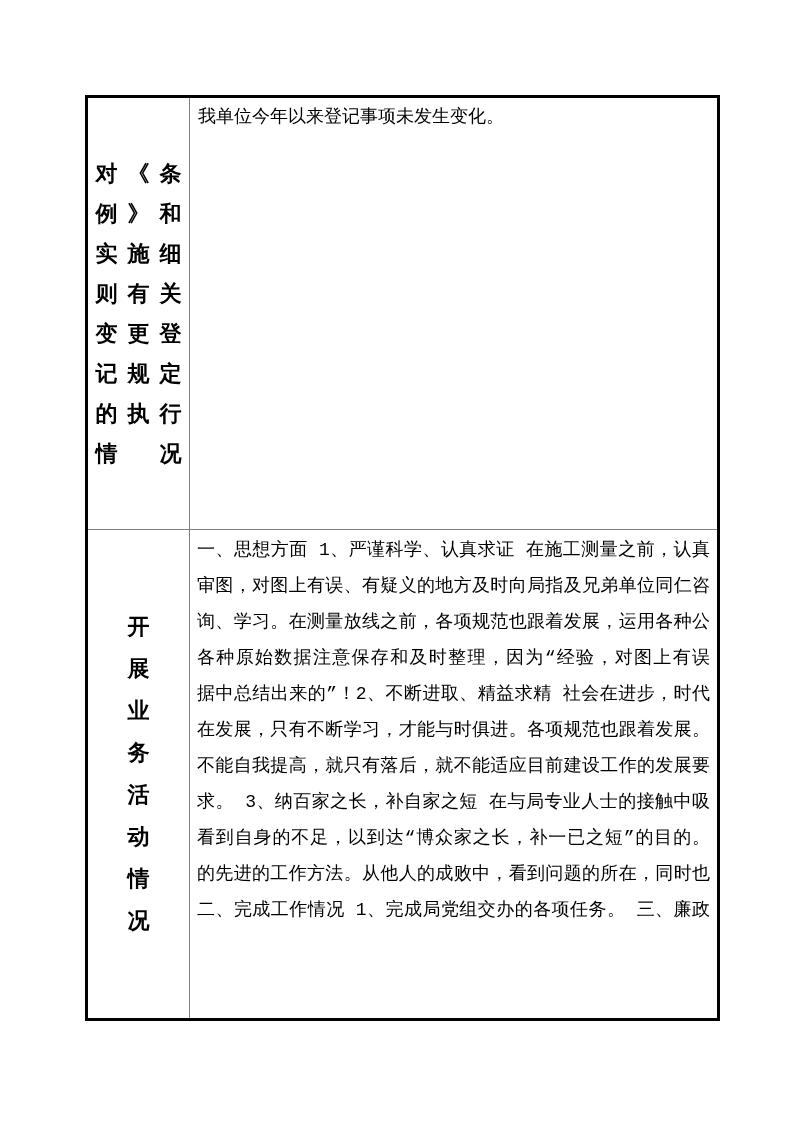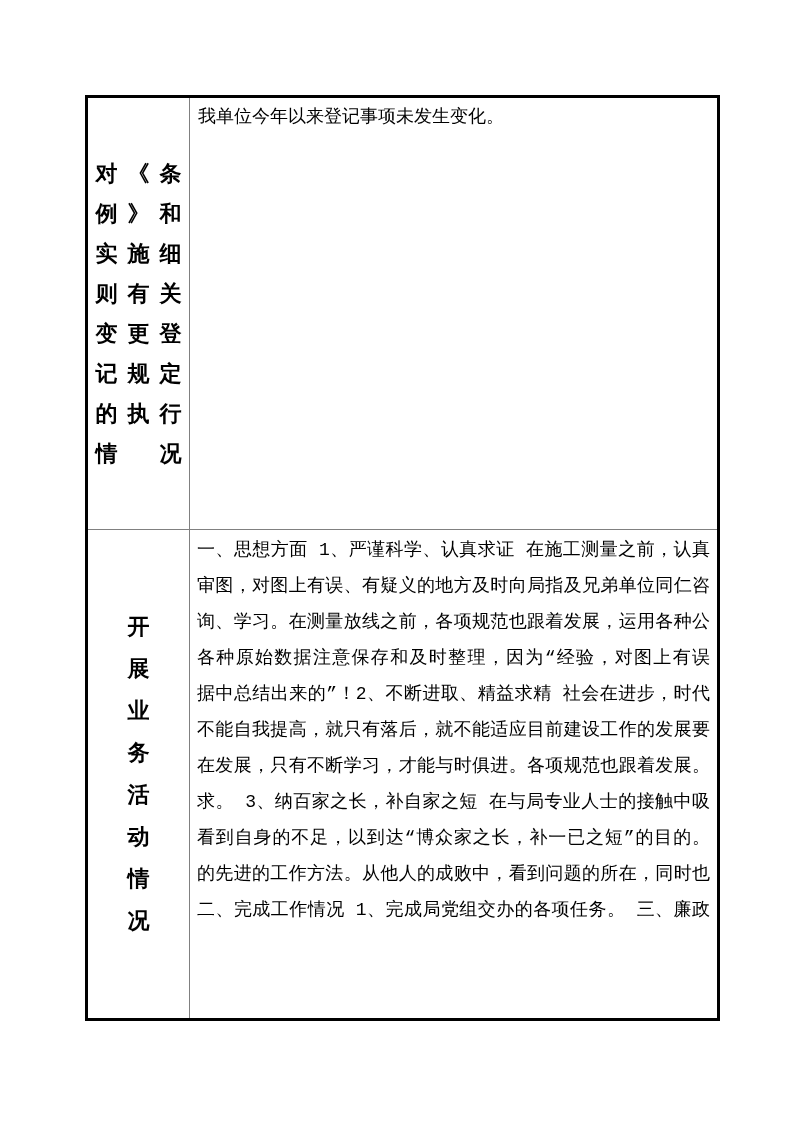--- a/index.html
+++ b/index.html
@@ -106,22 +106,22 @@
         <div class="vlabel-line">况</div>
       </div>
     </div>
 
     <div class="cell c-r2-content">
       <div class="content-line">一、思想方面 1、严谨科学、认真求证 在施工测量之前，认真</div>
       <div class="content-line">审图，对图上有误、有疑义的地方及时向局指及兄弟单位同仁咨</div>
       <div class="content-line">询、学习。在测量放线之前，各项规范也跟着发展，运用各种公</div>
       <div class="content-line">各种原始数据注意保存和及时整理，因为“经验，对图上有误</div>
       <div class="content-line">据中总结出来的”！2、不断进取、精益求精 社会在进步，时代</div>
+      <div class="content-line">在发展，只有不断学习，才能与时俱进。各项规范也跟着发展。</div>
       <div class="content-line">不能自我提高，就只有落后，就不能适应目前建设工作的发展要</div>
-      <div class="content-line">在发展，只有不断学习，才能与时俱进。各项规范也跟着发展。</div>
       <div class="content-line">求。 3、纳百家之长，补自家之短 在与局专业人士的接触中吸</div>
       <div class="content-line">看到自身的不足，以到达“博众家之长，补一已之短”的目的。</div>
       <div class="content-line">的先进的工作方法。从他人的成败中，看到问题的所在，同时也</div>
       <div class="content-line">二、完成工作情况 1、完成局党组交办的各项任务。 三、廉政</div>
     </div>
 
   </div>
 </div>
 
 </body></html>

